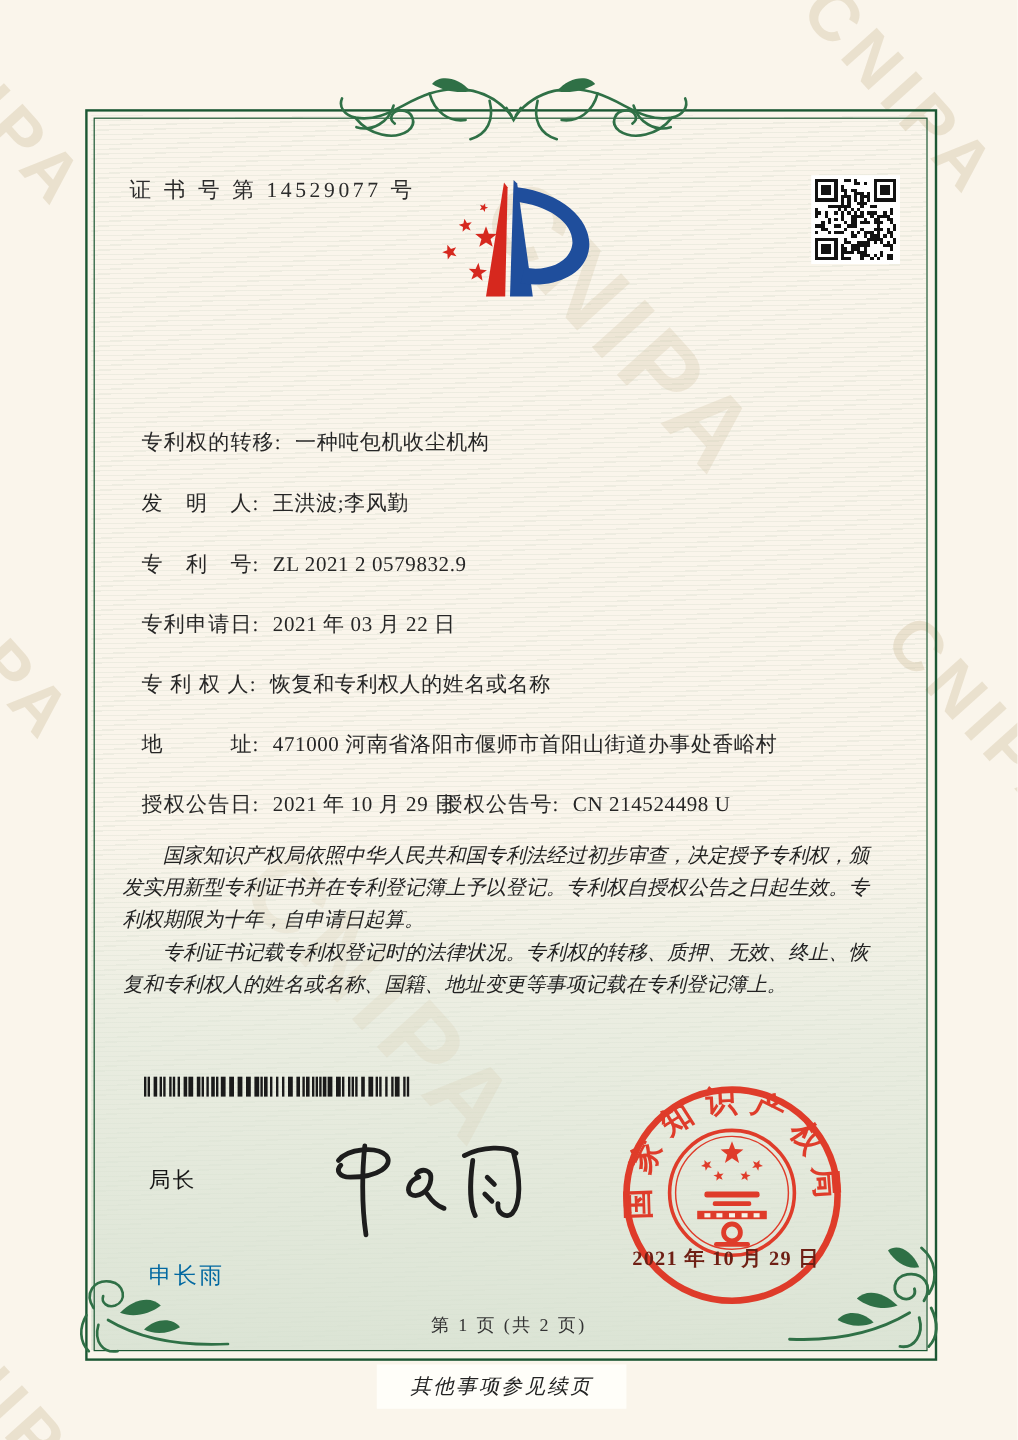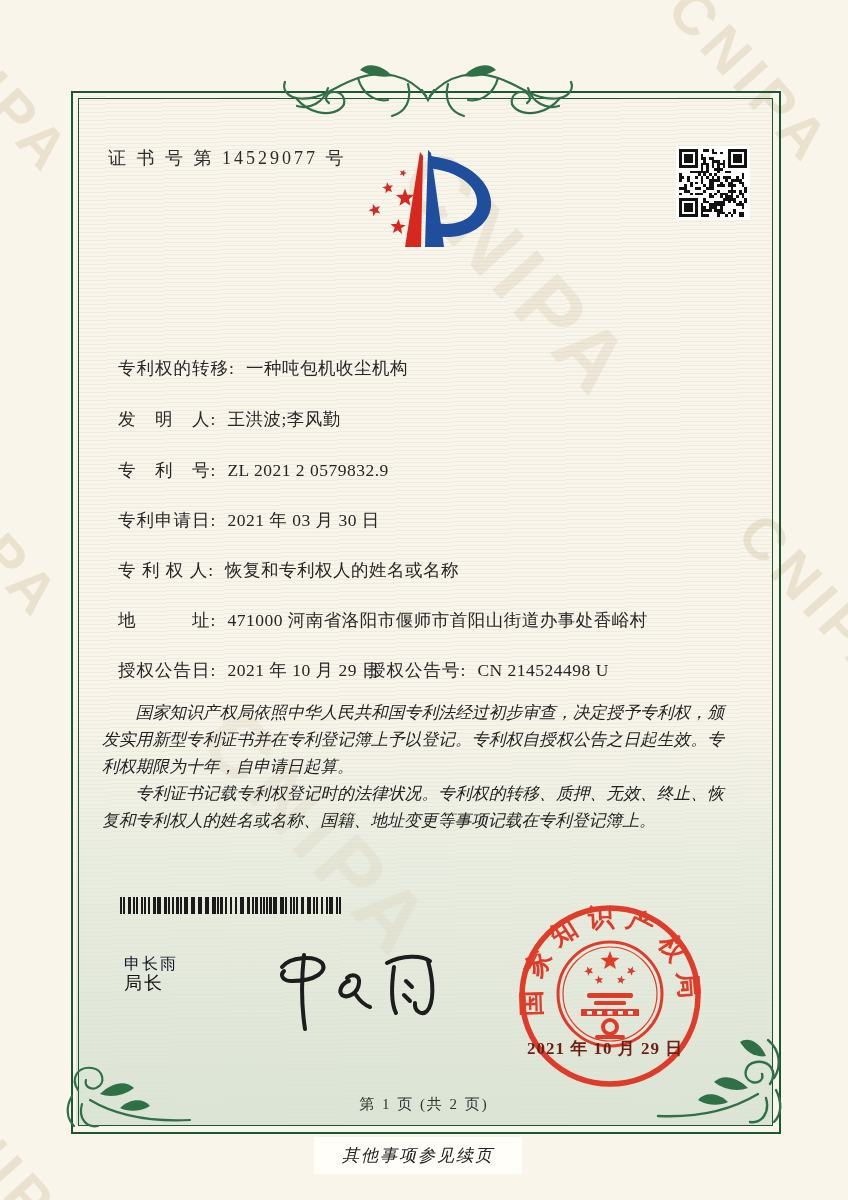--- a/index.html
+++ b/index.html
@@ -43,21 +43,21 @@
 
   
   .paras{position:absolute;left:102px;top:699px;width:622px;z-index:4;color:#222;
       font-style:italic;font-size:16.8px;line-height:27px;text-align:justify;}
   .paras p{margin:0;text-indent:2em;}
 
   .barcode{position:absolute;left:120px;top:897px;z-index:4;}
 
   .signer-title{position:absolute;left:124px;top:971px;font-size:18px;color:#141414;z-index:4;
       font-family:"Liberation Sans","DejaVu Sans",sans-serif;letter-spacing:2px;}
-  .signer-name{position:absolute;left:124px;top:954px;font-size:16px;color:#0f172a;z-index:4;
+  .signer-name{position:absolute;left:124px;top:1050px;font-size:19px;color:#0369a1;z-index:4;
       font-family:"Liberation Sans","DejaVu Sans",sans-serif;letter-spacing:2px;}
   .signature{position:absolute;left:252px;top:933px;z-index:4;}
 
   .seal{position:absolute;left:515px;top:901px;z-index:5;opacity:0.93;}
   .seal-date{position:absolute;left:505px;top:1037px;width:200px;text-align:center;z-index:6;
       font-size:17px;letter-spacing:1px;color:var(--seal_date,#6e1f14);font-weight:bold;}
 
   .page-number{position:absolute;left:71px;top:1095px;width:706px;text-align:center;
       font-size:15px;letter-spacing:2px;color:#333;z-index:4;}
 
@@ -366,21 +366,21 @@
   <div class="field" style="top:356px;">
     <span class="flabel">专利权的转移:</span><span class="fvalue">一种吨包机收尘机构</span>
   </div>
   <div class="field" style="top:407px;">
     <span class="flabel">发　明　人:</span><span class="fvalue">王洪波;李风勤</span>
   </div>
   <div class="field" style="top:458px;">
     <span class="flabel">专　利　号:</span><span class="fvalue">ZL 2021 2 0579832.9</span>
   </div>
   <div class="field" style="top:508px;">
-    <span class="flabel">专利申请日:</span><span class="fvalue">2021 年 03 月 30 日</span>
+    <span class="flabel">专利申请日:</span><span class="fvalue">2021 年 03 月 22 日</span>
   </div>
   <div class="field" style="top:558px;">
     <span class="flabel">专 利 权 人:</span><span class="fvalue">恢复和专利权人的姓名或名称</span>
   </div>
   <div class="field" style="top:608px;">
     <span class="flabel">地　　　址:</span><span class="fvalue">471000  河南省洛阳市偃师市首阳山街道办事处香峪村</span>
   </div>
   <div class="field" style="top:658px;">
     <span class="flabel">授权公告日:</span><span class="fvalue">2021 年 10 月 29 日</span>
     <span class="grant">

